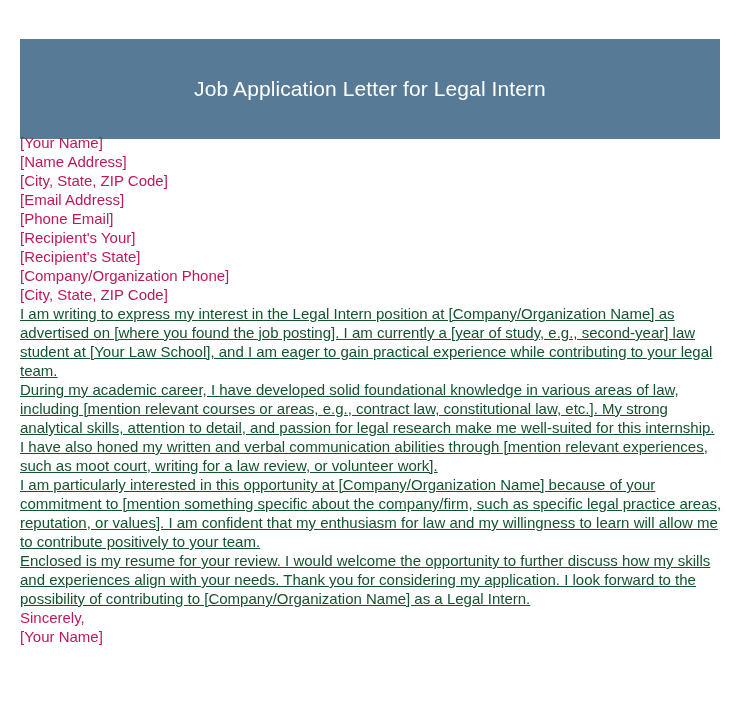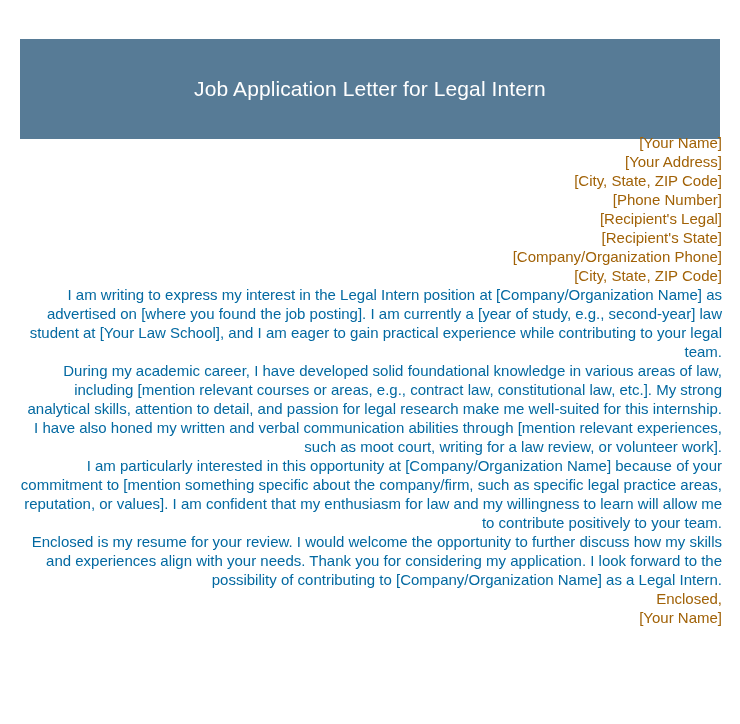--- a/index.html
+++ b/index.html
@@ -56,66 +56,67 @@
     width: 702px;
     color: #595959;
     font-size: 15px;
     line-height: 19px;
     text-align: left;
   }
 
   .letter-line {
     margin: 0;
     padding: 0;
-    color: #a16207;
+    color: #be185d;
     font-size: 15px;
     line-height: 19px;
     white-space: pre-wrap;
     word-wrap: break-word;
-    text-align: right;
   }
 
   .letter-para {
     margin: 0;
     padding: 0;
-    color: #0369a1;
+    color: #14532d;
     font-size: 15px;
     line-height: 19px;
-    text-align: right;
+    text-align: left;
     word-wrap: break-word;
+    text-decoration: underline;
   }
 </style>
 </head>
 <body>
 
 <div class="page">
 
   <div class="doc-header">
     <div class="doc-title">Job Application Letter for Legal Intern</div>
   </div>
 
   <div class="letter-body">
 
     <div>
       <div class="letter-line">[Your Name]</div>
-      <div class="letter-line">[Your Address]</div>
+      <div class="letter-line">[Name Address]</div>
       <div class="letter-line">[City, State, ZIP Code]</div>
-      <div class="letter-line">[Phone Number]</div>
+      <div class="letter-line">[Email Address]</div>
+      <div class="letter-line">[Phone Email]</div>
     </div>
 
     <div>
-      <div class="letter-line">[Recipient's Legal]</div>
+      <div class="letter-line">[Recipient's Your]</div>
       <div class="letter-line">[Recipient's State]</div>
       <div class="letter-line">[Company/Organization Phone]</div>
       <div class="letter-line">[City, State, ZIP Code]</div>
     </div>
 
 
     <p class="letter-para">I am writing to express my interest in the Legal Intern position at [Company/Organization Name] as advertised on [where you found the job posting]. I am currently a [year of study, e.g., second-year] law student at [Your Law School], and I am eager to gain practical experience while contributing to your legal team.</p>
     <p class="letter-para">During my academic career, I have developed solid foundational knowledge in various areas of law, including [mention relevant courses or areas, e.g., contract law, constitutional law, etc.]. My strong analytical skills, attention to detail, and passion for legal research make me well-suited for this internship. I have also honed my written and verbal communication abilities through [mention relevant experiences, such as moot court, writing for a law review, or volunteer work].</p>
     <p class="letter-para">I am particularly interested in this opportunity at [Company/Organization Name] because of your commitment to [mention something specific about the company/firm, such as specific legal practice areas, reputation, or values]. I am confident that my enthusiasm for law and my willingness to learn will allow me to contribute positively to your team.</p>
     <p class="letter-para">Enclosed is my resume for your review. I would welcome the opportunity to further discuss how my skills and experiences align with your needs. Thank you for considering my application. I look forward to the possibility of contributing to [Company/Organization Name] as a Legal Intern.</p>
 
-    <div class="letter-line">Enclosed,</div>
+    <div class="letter-line">Sincerely,</div>
     <div class="letter-line">[Your Name]</div>
 
   </div>
 </div>
 
 </body></html>

